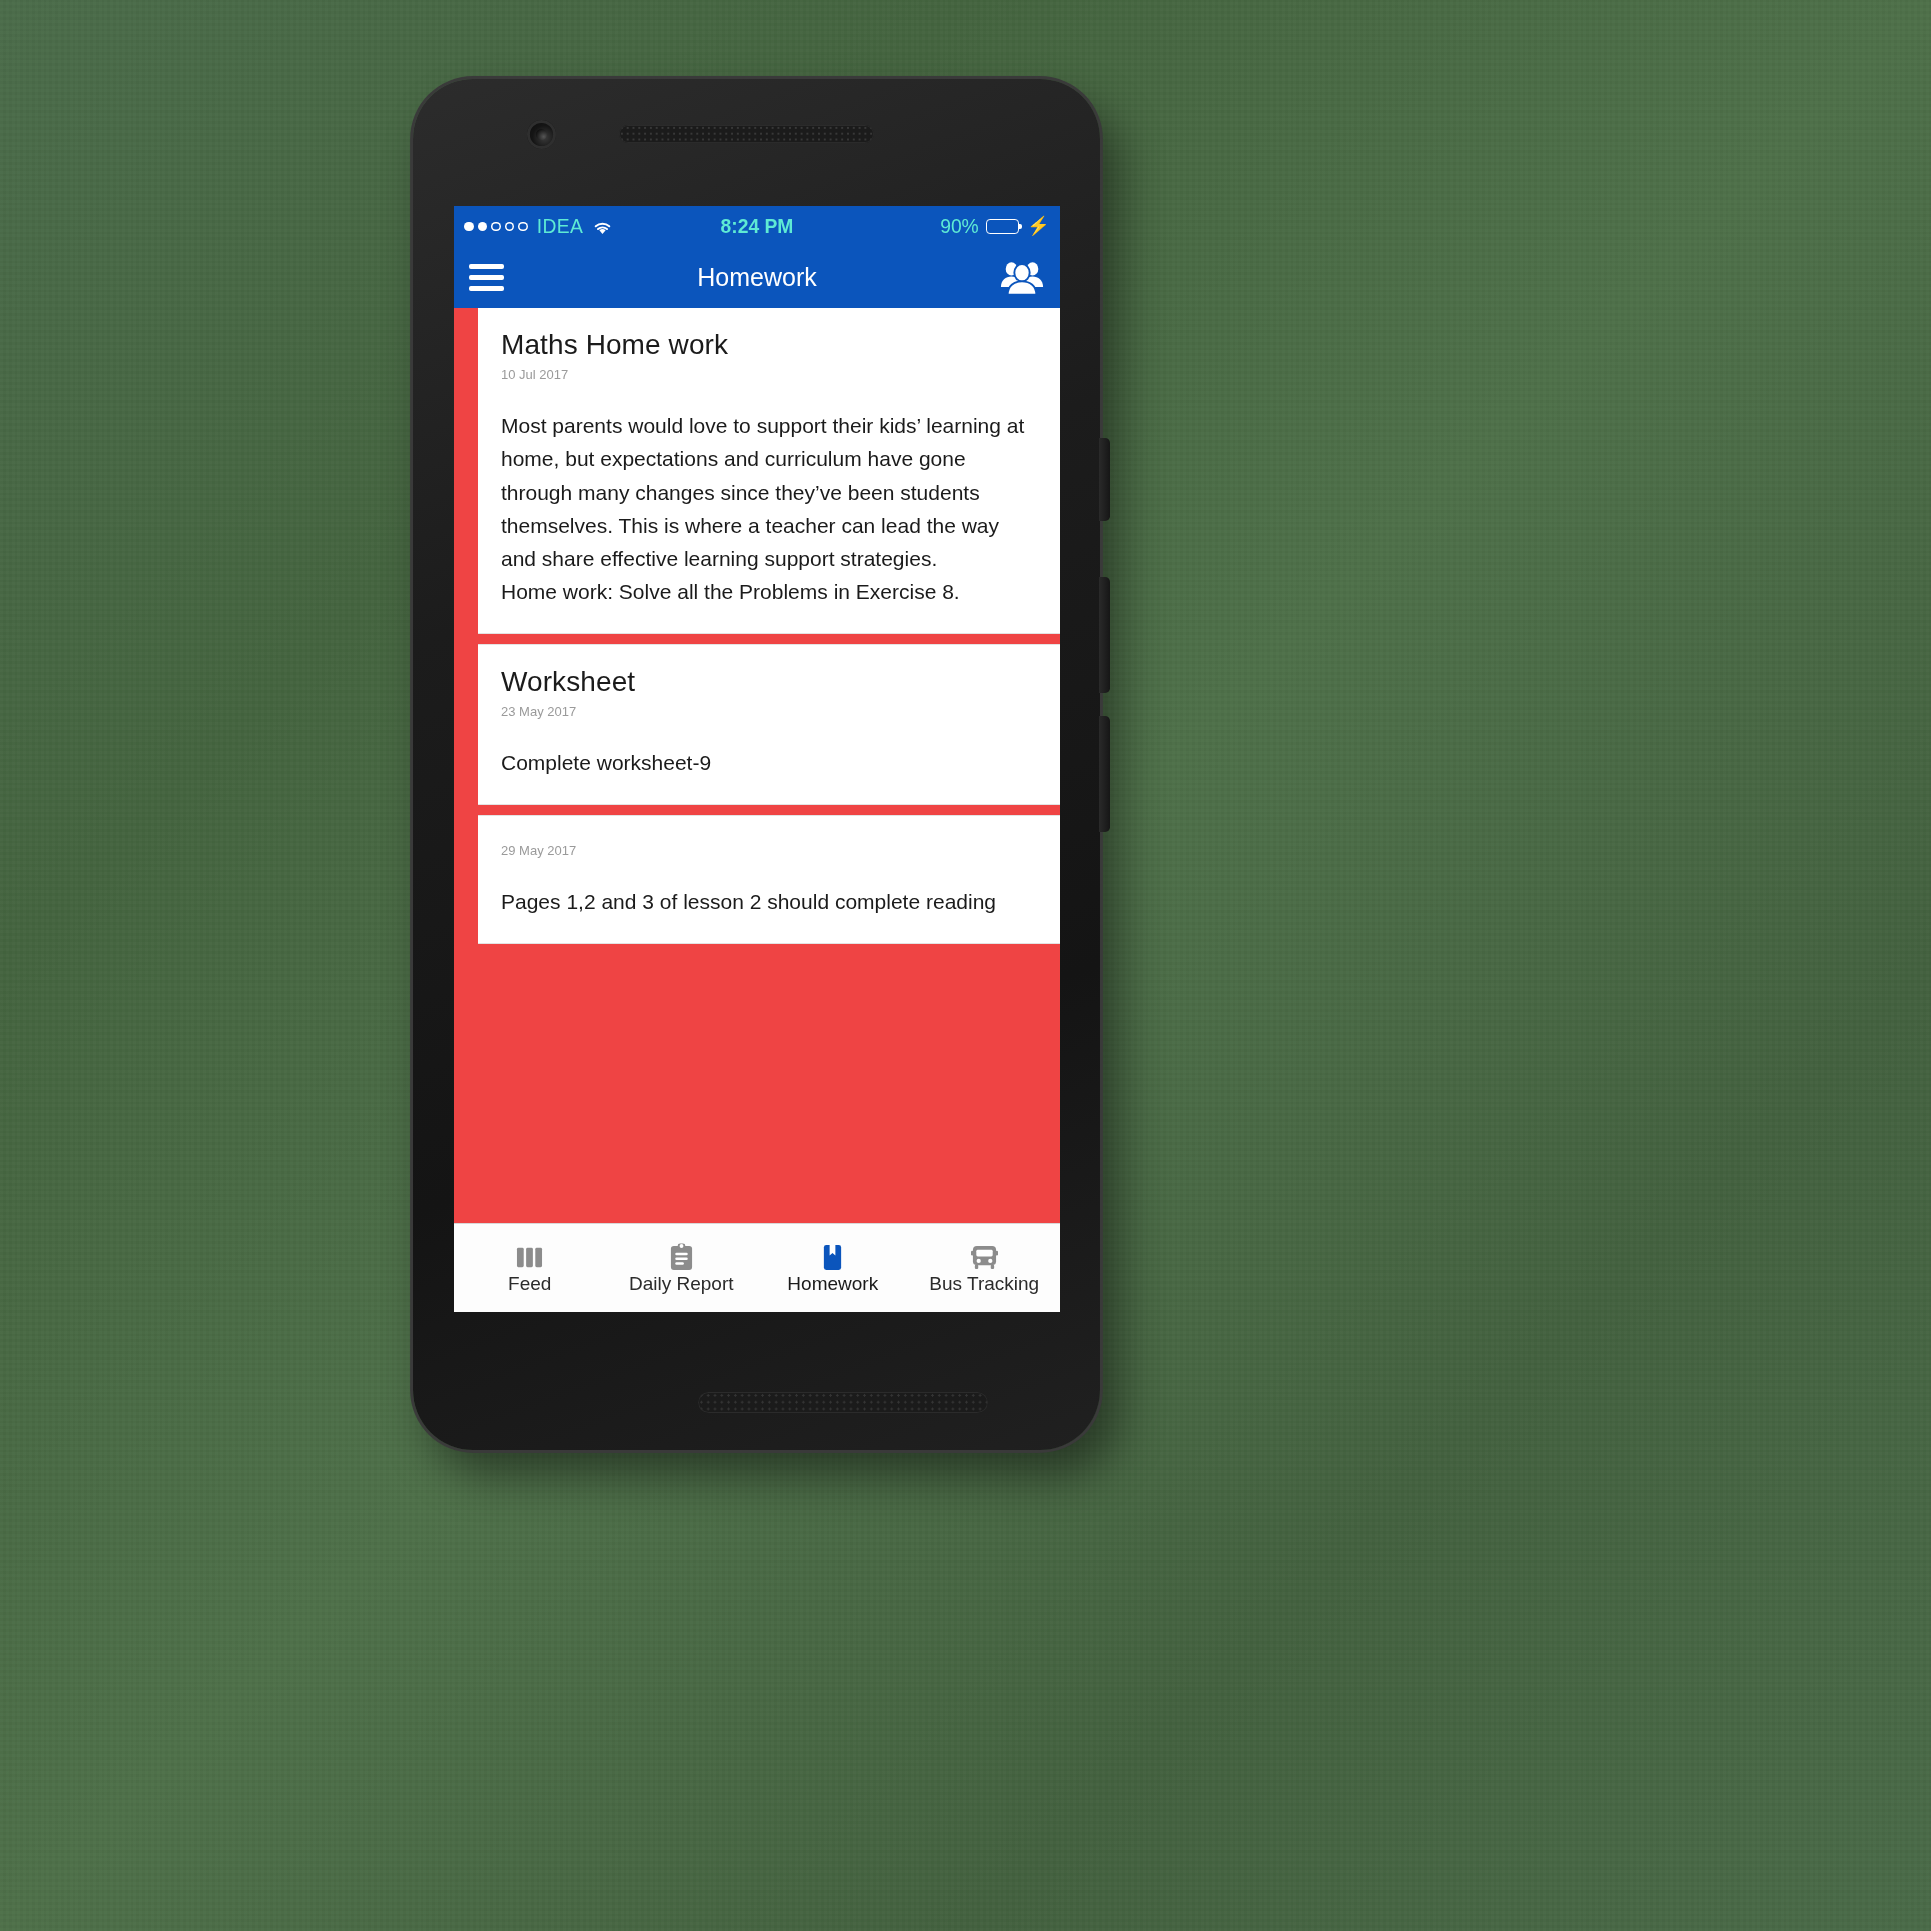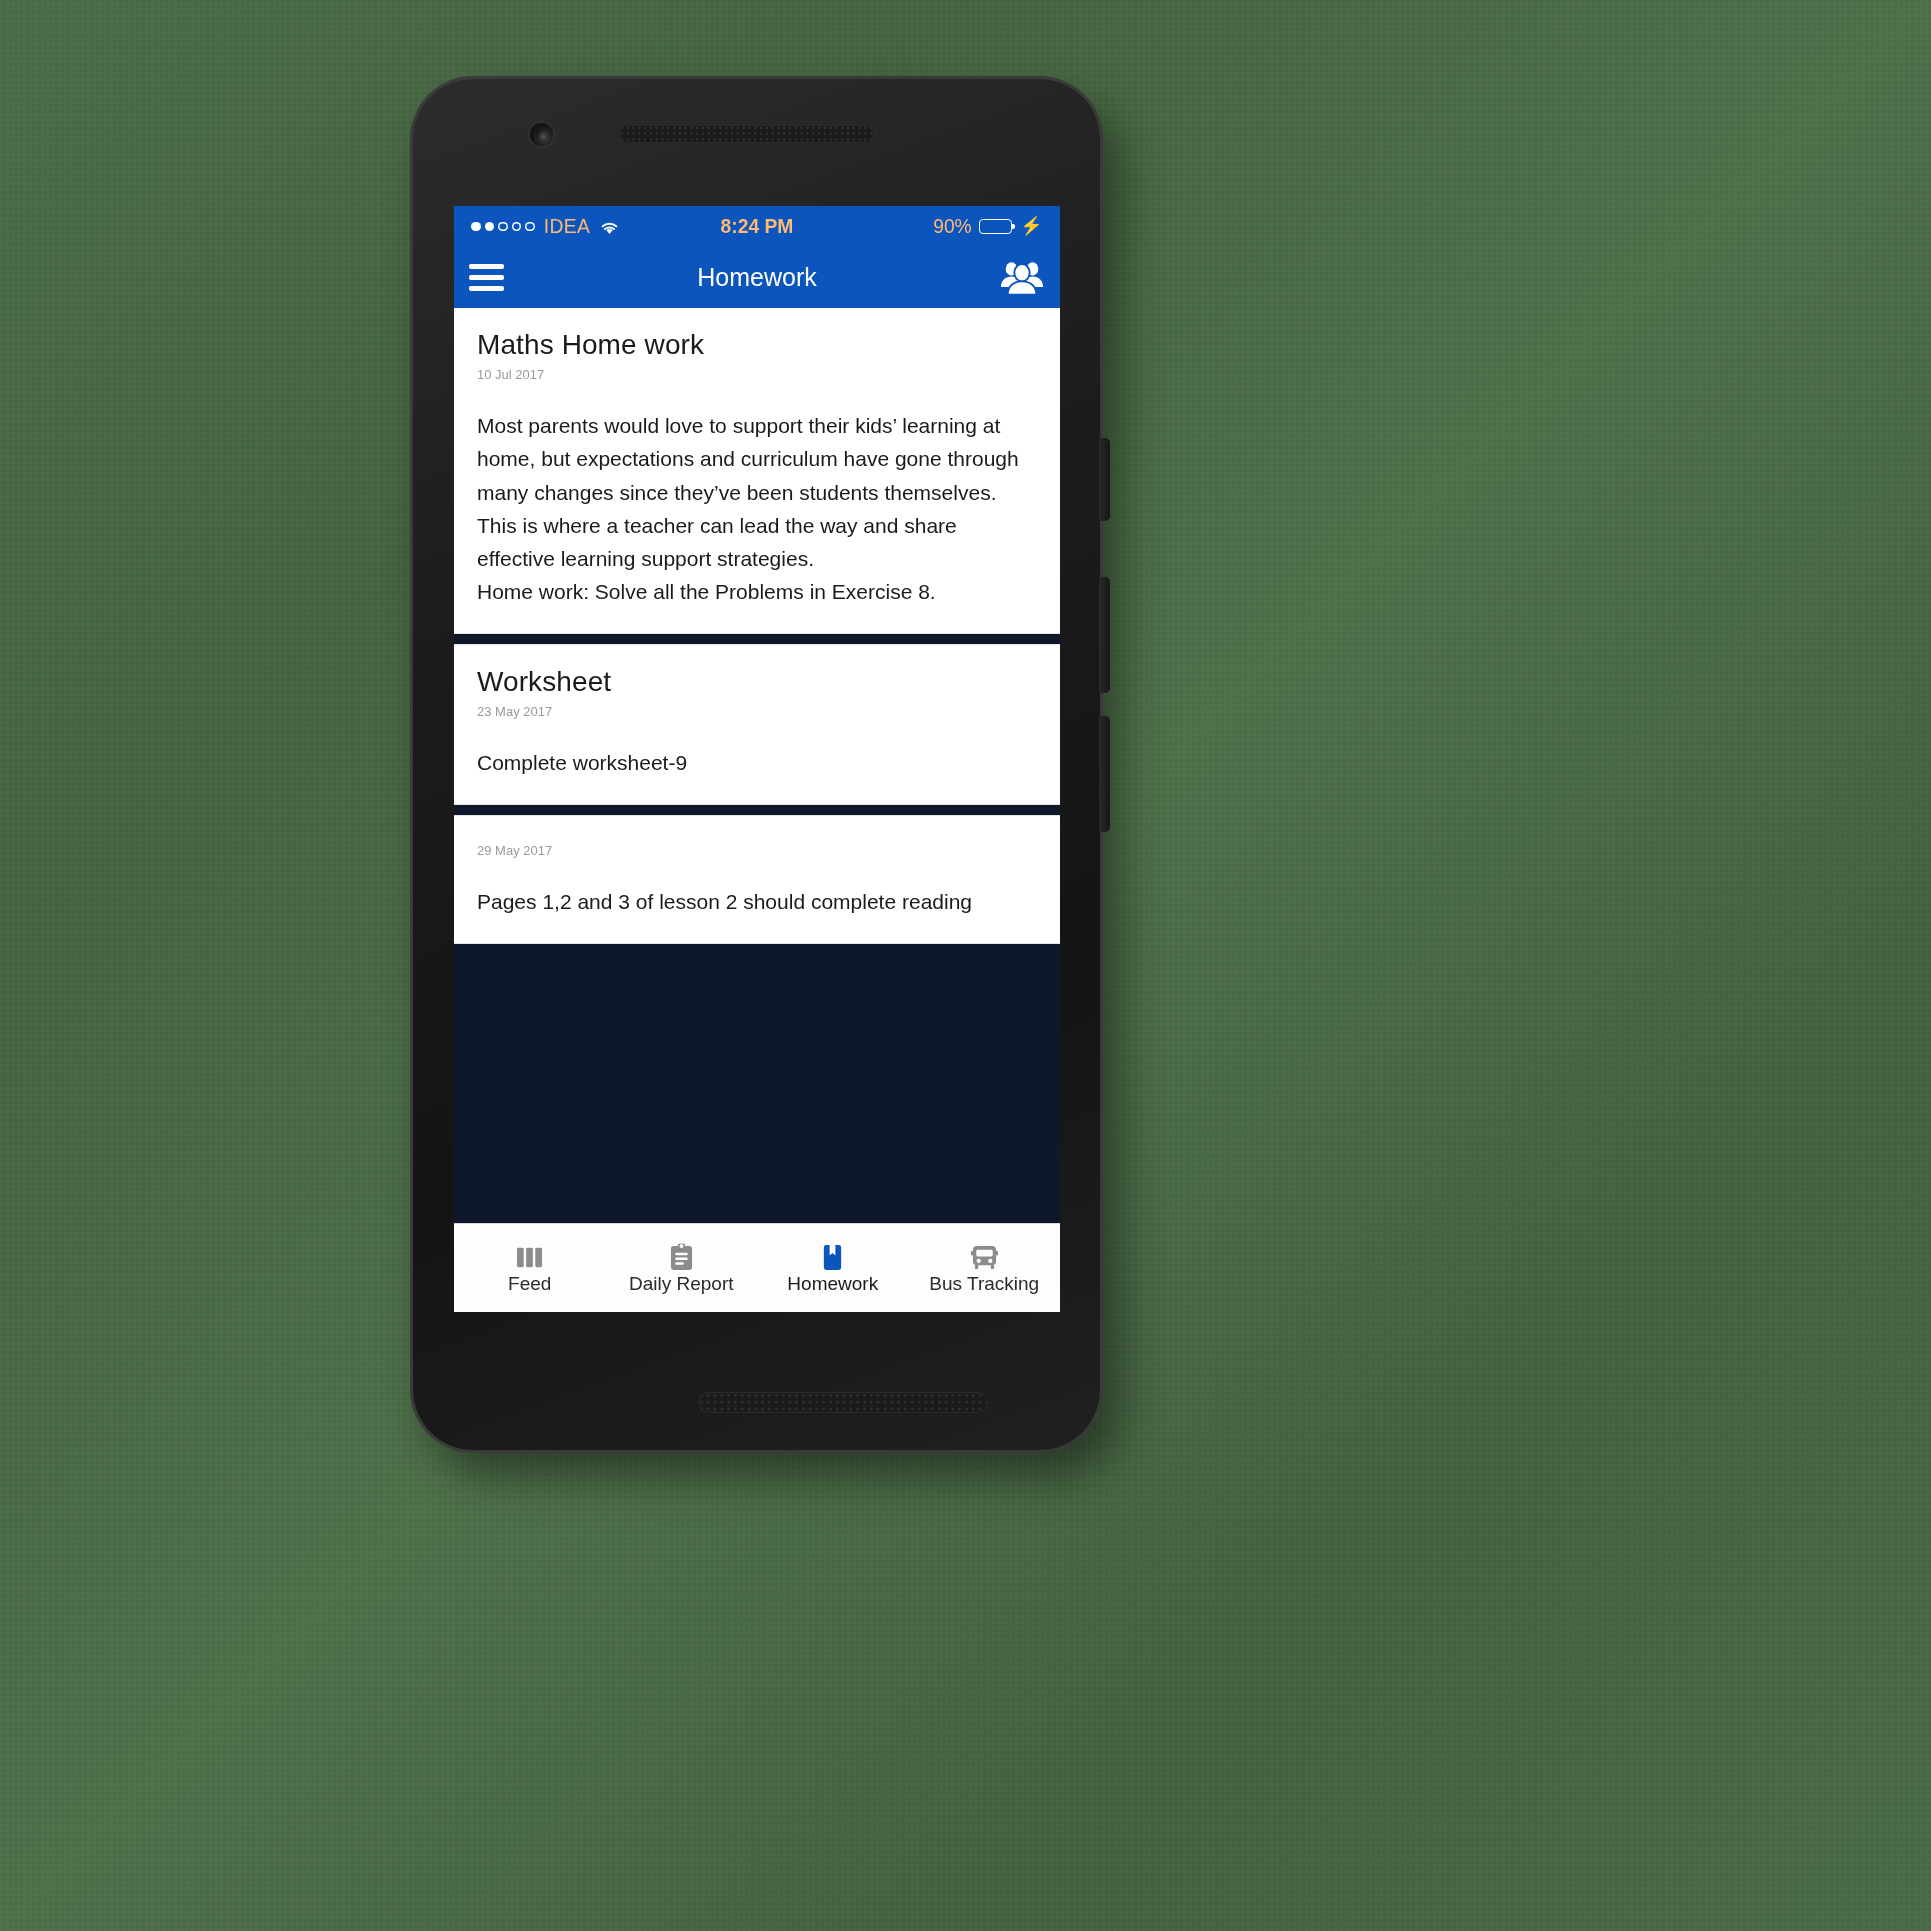--- a/index.html
+++ b/index.html
@@ -113,24 +113,24 @@
     background: #ffffff;
     overflow: hidden;
     display: flex;
     flex-direction: column;
   }
 
   
   .statusbar {
     height: 41px;
     background: #0b55bc;
-    color: #fdba74;
-    display: flex;
-    align-items: center;
-    padding: 0 17px;
+    color: #5eead4;
+    display: flex;
+    align-items: center;
+    padding: 0 10px;
     font-size: 19.3px;
     flex: 0 0 auto;
     position: relative;
   }
   .sb-left { display: flex; align-items: center; gap: 8.7px; }
   .dots { display: flex; align-items: center; gap: 3.9px; }
   .dot { width: 9.7px; height: 9.7px; border-radius: 50%; }
   .dot.full { background: #fff; }
   .dot.empty { background: transparent; box-shadow: inset 0 0 0 1.5px #fff; }
   .carrier { font-size: 19.3px; letter-spacing: 0.4px; }
@@ -206,23 +206,24 @@
     width: 46px;
     height: 39px;
     position: relative;
     z-index: 1;
     cursor: pointer;
   }
 
   
   .content {
     flex: 1 1 auto;
-    background: #0f172a;
+    background: #ef4444;
     overflow: hidden;
     position: relative;
+    padding-left: 24px;
   }
   .card {
     background: #fff;
     border-top: 1px solid #e3e3e3;
     border-bottom: 1px solid #e3e3e3;
     padding: 21px 23px 25px 23px;
     margin-bottom: 9.7px;
   }
   .card:first-child { border-top: none; }
   .card-title {

